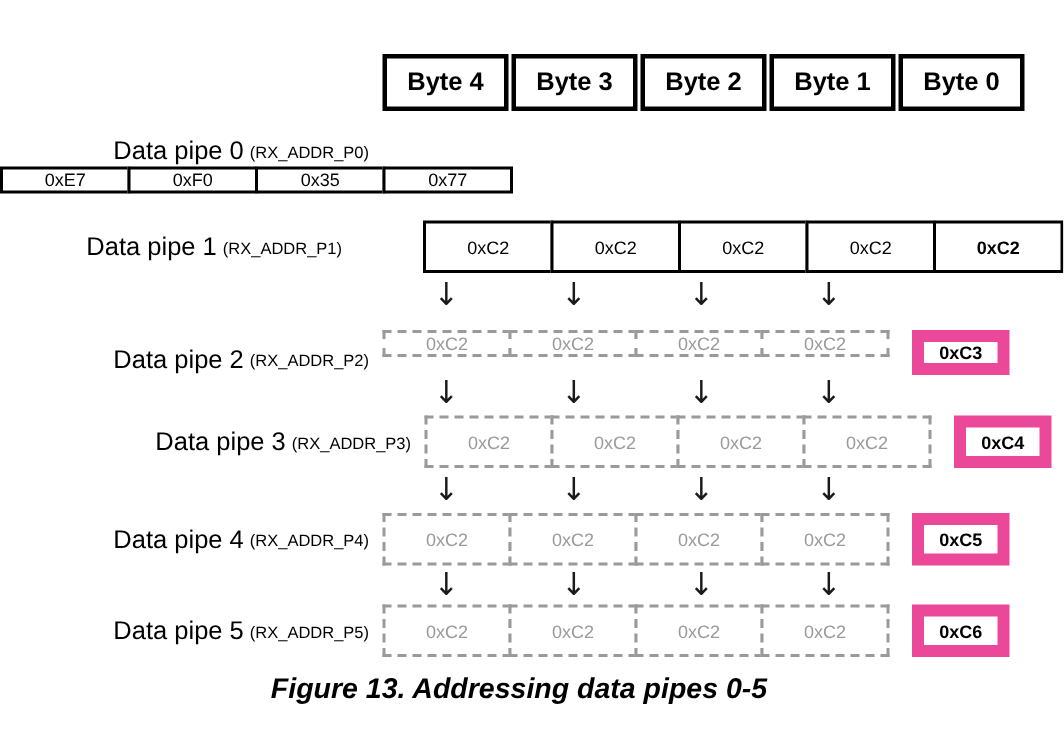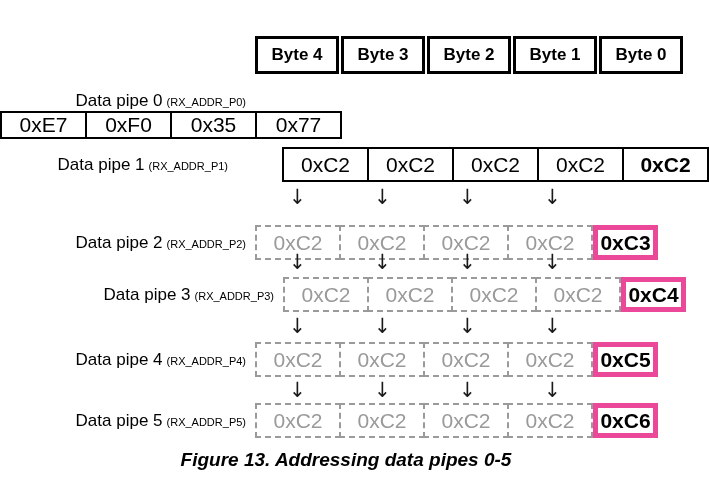--- a/index.html
+++ b/index.html
@@ -21,28 +21,28 @@
   .row-label{
     box-sizing:border-box;width:255px;padding-right:9px;
     display:flex;align-items:center;justify-content:flex-end;
     white-space:nowrap;
   }
   .label-main{font-size:17px;}
   .label-reg{font-size:11px;margin-left:4px;position:relative;top:1px;}
   .strip{display:flex;width:427px;}
   .cell{
     box-sizing:border-box;display:flex;align-items:center;justify-content:center;
-    font-size:21px;background:#fff;height:100%;
+    font-size:12px;background:#fff;height:100%;
   }
   .cell.s{width:87px;border:2px solid #000;margin-left:-2px;}
   .cell.s:first-child{margin-left:0;}
   .cell.d{width:86px;border:2px dashed #9a9a9a;color:#9a9a9a;margin-left:-2px;}
   .cell.d:first-child{margin-left:0;}
   .cell.bold{font-weight:bold;}
-  .cell.final{width:65px;border:5px solid #ec4899;font-weight:bold;margin-left:0;}
+  .cell.final{width:65px;border:8px solid #ec4899;font-weight:bold;margin-left:15px;}
   
   .arrow-row{position:absolute;left:255px;width:427px;display:flex;align-items:center;justify-content:flex-start;}
   .acol{width:85px;text-align:center;}
   .arrow{
     font-family:"DejaVu Sans",sans-serif;font-size:20px;line-height:1;color:#1a1a1a;
     display:inline-block;transform:scaleY(1.05);
   }
   
   .caption{
     position:absolute;left:0;top:449px;width:692px;text-align:center;
@@ -89,21 +89,21 @@
     </div>
   </div>
 
   <div class="arrow-row" style="top:184px;height:26px;">
     <div class="acol"><span class="arrow">↓</span></div>
     <div class="acol"><span class="arrow">↓</span></div>
     <div class="acol"><span class="arrow">↓</span></div>
     <div class="acol"><span class="arrow">↓</span></div>
   </div>
 
-  <div class="pipe-row" style="top:225px;height:35px;">
+  <div class="pipe-row" style="top:215px;height:35px;align-items:flex-end;">
     <div class="row-label">
       <span class="label-main">Data pipe 2</span>
       <span class="label-reg">(RX_ADDR_P2)</span>
     </div>
     <div class="strip">
       <div class="cell d">0xC2</div>
       <div class="cell d">0xC2</div>
       <div class="cell d">0xC2</div>
       <div class="cell d">0xC2</div>
       <div class="cell final">0xC3</div>

